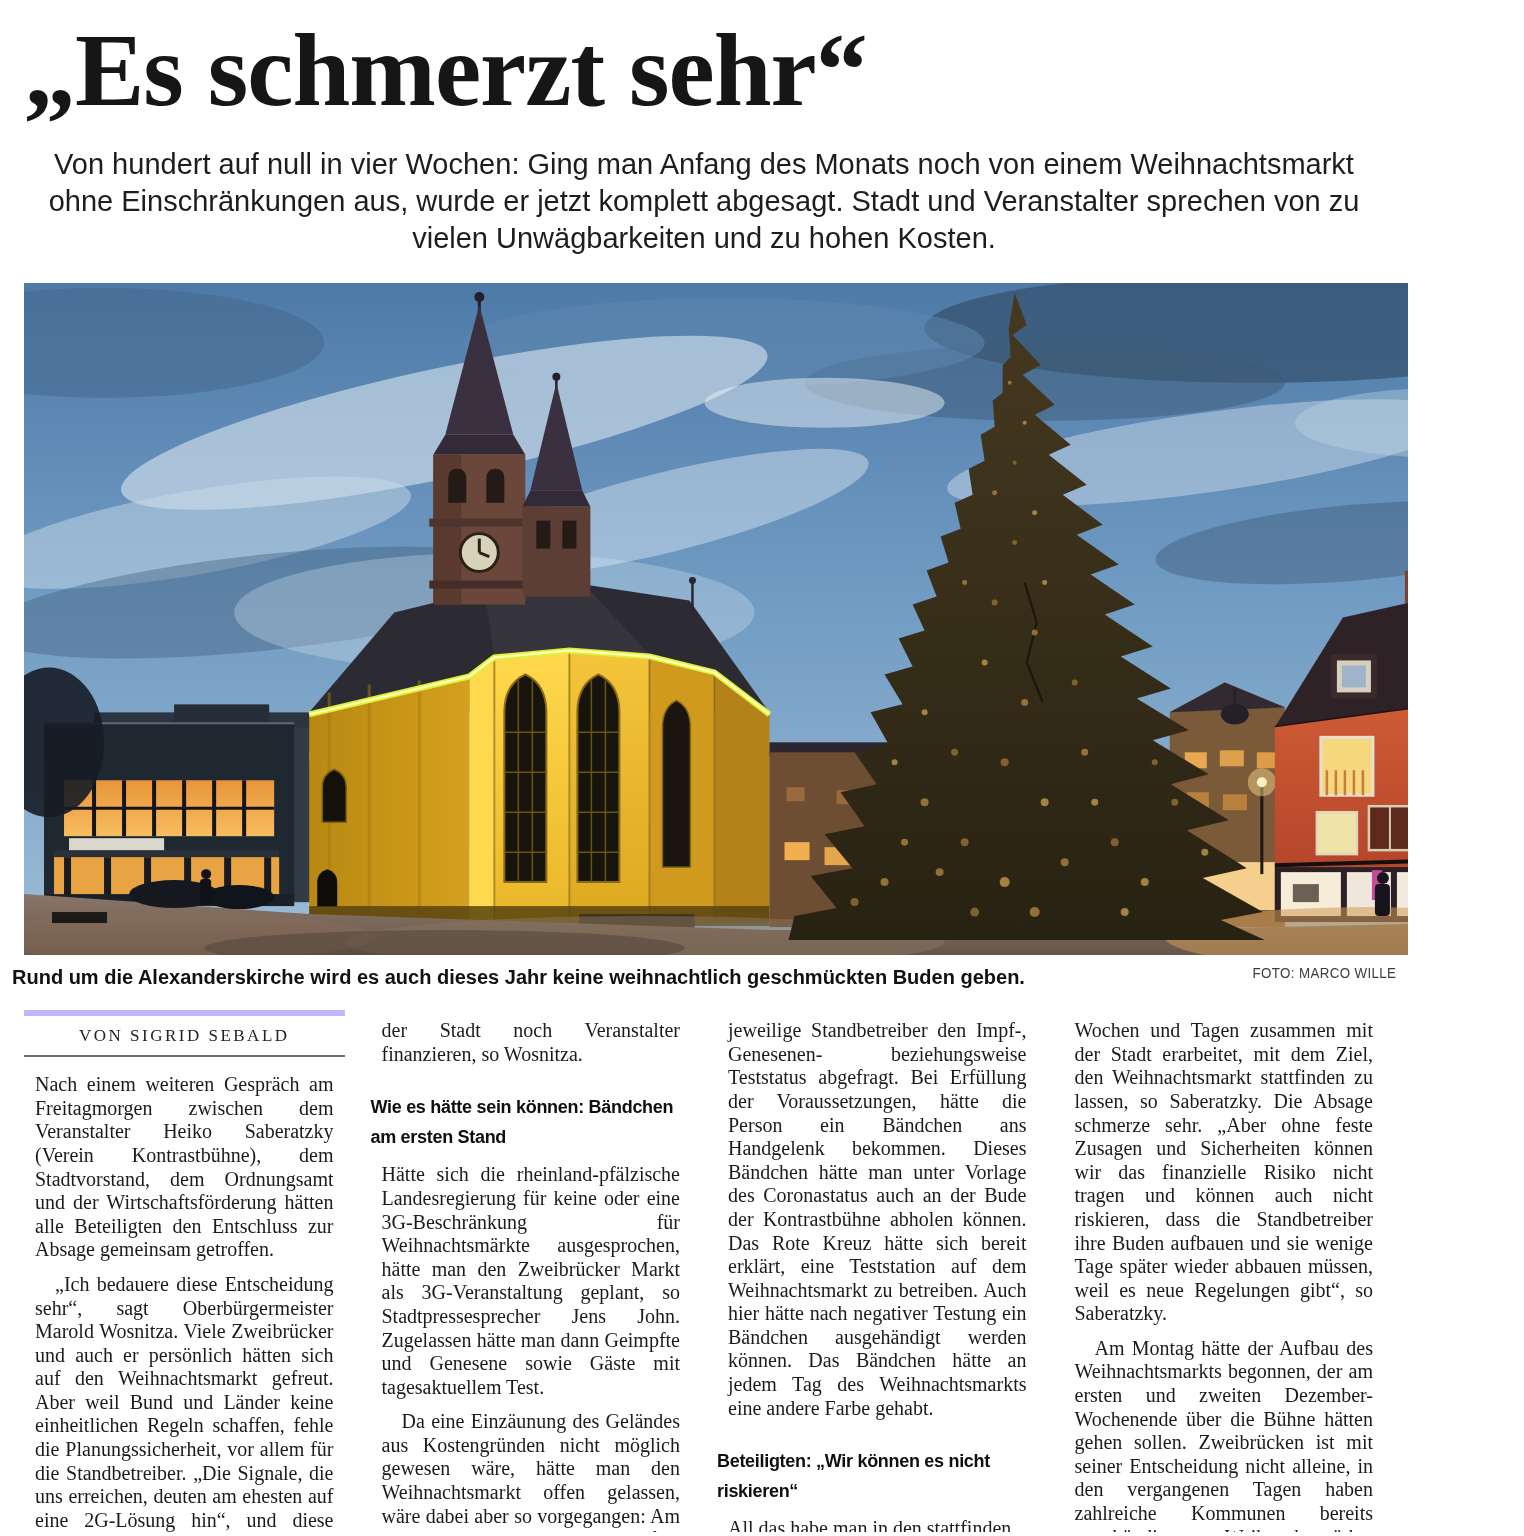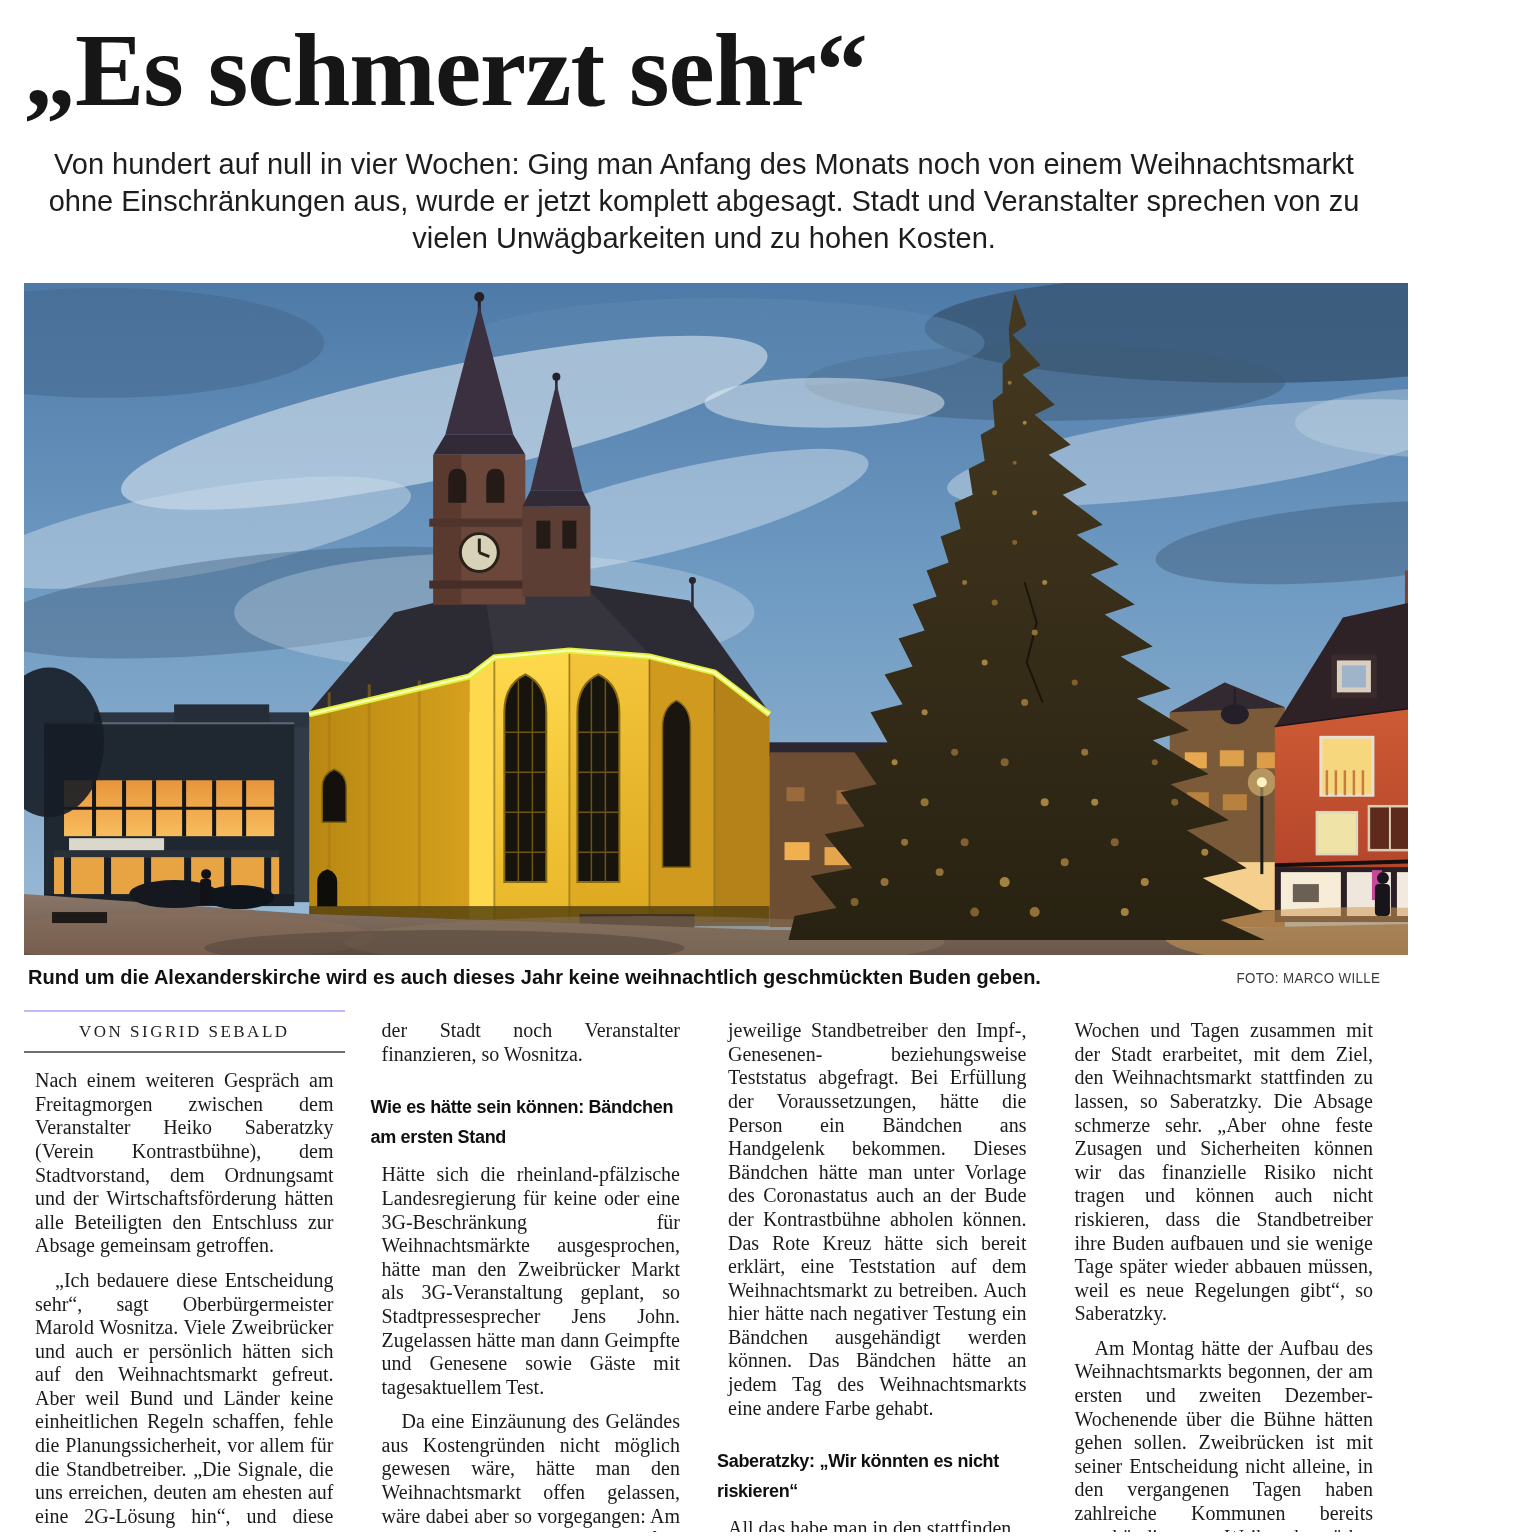--- a/index.html
+++ b/index.html
@@ -4,28 +4,28 @@
 <style>
   html,body{margin:0;padding:0;background:#ffffff;}
   .page{position:relative;width:1408px;height:1536px;background:#fff;overflow:hidden;
         font-family:"Liberation Serif",serif;color:#1c1c1c;}
   .headline{margin:16px 24px 0;font-family:"Liberation Serif",serif;font-weight:bold;
             font-size:104px;line-height:1.04;letter-spacing:-1px;color:#161616;}
   .lede{margin:22px 24px 0;max-width:1395px;font-family:"Liberation Sans",sans-serif;
         font-size:29px;line-height:37px;color:#1d1d1d;text-align:center;}
   .photo{position:relative;margin:26px 24px 0;width:1476px;height:672px;background:#6a93bb;}
   .photo svg{display:block;width:100%;height:100%;}
-  .caption-row{margin:10px 28px 0;display:flex;justify-content:space-between;align-items:center;gap:28px;}
+  .caption-row{margin:10px 12px 0;display:flex;justify-content:space-between;align-items:flex-start;gap:28px;}
   .caption{font-family:"Liberation Sans",sans-serif;font-weight:bold;font-size:20px;
            line-height:25px;color:#111;}
   .credit{font-family:"Liberation Sans",sans-serif;font-size:14.5px;letter-spacing:.4px;
           color:#3c3c3c;white-space:nowrap;margin-left:30px;transform:scaleX(.92);transform-origin:right;}
   .columns{margin:18px 24px 0;display:grid;grid-template-columns:repeat(4,1fr);
            column-gap:26px;height:524px;overflow:hidden;}
-  .byline-block{border-top:2px solid #c4b5fd;border-bottom:2px solid #6e6e6e;
+  .byline-block{border-top:6px solid #c4b5fd;border-bottom:2px solid #6e6e6e;
                 text-align:center;padding:10px 0 9px;margin:2px 0 16px;
                 font-family:"Liberation Serif",serif;font-size:17px;letter-spacing:2.5px;color:#222;}
   .col p{margin:11px;font-size:20px;line-height:23.6px;text-align:justify;color:#1b1b1b;
          font-family:"Liberation Serif",serif;}
   .col p.indent{text-indent:20px;}
   .col h3{margin:26px 0 10px;font-family:"Liberation Sans",sans-serif;font-weight:bold;
           font-size:18px;line-height:30px;letter-spacing:-.3px;color:#0f0f0f;}
 </style>
 </head>
 <body>
@@ -365,21 +365,21 @@
         <p class="indent" lang="de">„Ich bedauere diese Entscheidung sehr“, sagt Oberbürgermeister Marold Wosnitza. Viele Zweibrücker und auch er persönlich hätten sich auf den Weihnachtsmarkt gefreut. Aber weil Bund und Länder keine einheitlichen Regeln schaffen, fehle die Planungssicherheit, vor allem für die Standbetreiber. „Die Signale, die uns erreichen, deuten am ehesten auf eine 2G-Lösung hin“, und diese könnten we-</p>
       </div>
     <div class="col">
         <p lang="de">der Stadt noch Veranstalter finanzieren, so Wosnitza.</p>
         <h3 lang="de">Wie es hätte sein können: Bändchen am ersten Stand</h3>
         <p lang="de">Hätte sich die rheinland-pfälzische Landesregierung für keine oder eine 3G-Beschränkung für Weihnachtsmärkte ausgesprochen, hätte man den Zweibrücker Markt als 3G-Veranstaltung geplant, so Stadtpressesprecher Jens John. Zugelassen hätte man dann Geimpfte und Genesene sowie Gäste mit tagesaktuellem Test.</p>
         <p class="indent" lang="de">Da eine Einzäunung des Geländes aus Kostengründen nicht möglich gewesen wäre, hätte man den Weihnachtsmarkt offen gelassen, wäre dabei aber so vorgegangen: Am ersten Stand, den Gäste anlaufen, hätte der</p>
       </div>
     <div class="col">
         <p lang="de">jeweilige Standbetreiber den Impf-, Genesenen- beziehungsweise Teststatus abgefragt. Bei Erfüllung der Voraussetzungen, hätte die Person ein Bändchen ans Handgelenk bekommen. Dieses Bändchen hätte man unter Vorlage des Coronastatus auch an der Bude der Kontrastbühne abholen können. Das Rote Kreuz hätte sich bereit erklärt, eine Teststation auf dem Weihnachtsmarkt zu betreiben. Auch hier hätte nach negativer Testung ein Bändchen ausgehändigt werden können. Das Bändchen hätte an jedem Tag des Weihnachtsmarkts eine andere Farbe gehabt.</p>
-        <h3 lang="de">Saberatzky: „Wir könnten es nicht riskieren“</h3>
+        <h3 lang="de">Beteiligten: „Wir können es nicht riskieren“</h3>
         <p lang="de">All das habe man in den stattfinden</p>
       </div>
     <div class="col">
         <p lang="de">Wochen und Tagen zusammen mit der Stadt erarbeitet, mit dem Ziel, den Weihnachtsmarkt stattfinden zu lassen, so Saberatzky. Die Absage schmerze sehr. „Aber ohne feste Zusagen und Sicherheiten können wir das finanzielle Risiko nicht tragen und können auch nicht riskieren, dass die Standbetreiber ihre Buden aufbauen und sie wenige Tage später wieder abbauen müssen, weil es neue Regelungen gibt“, so Saberatzky.</p>
         <p class="indent" lang="de">Am Montag hätte der Aufbau des Weihnachtsmarkts begonnen, der am ersten und zweiten Dezember-Wochenende über die Bühne hätten gehen sollen. Zweibrücken ist mit seiner Entscheidung nicht alleine, in den vergangenen Tagen haben zahlreiche Kommunen bereits angekündigte Weihnachtsmärkte wieder abgesagt.</p>
       </div>
   </div>
 
 </div>
 

